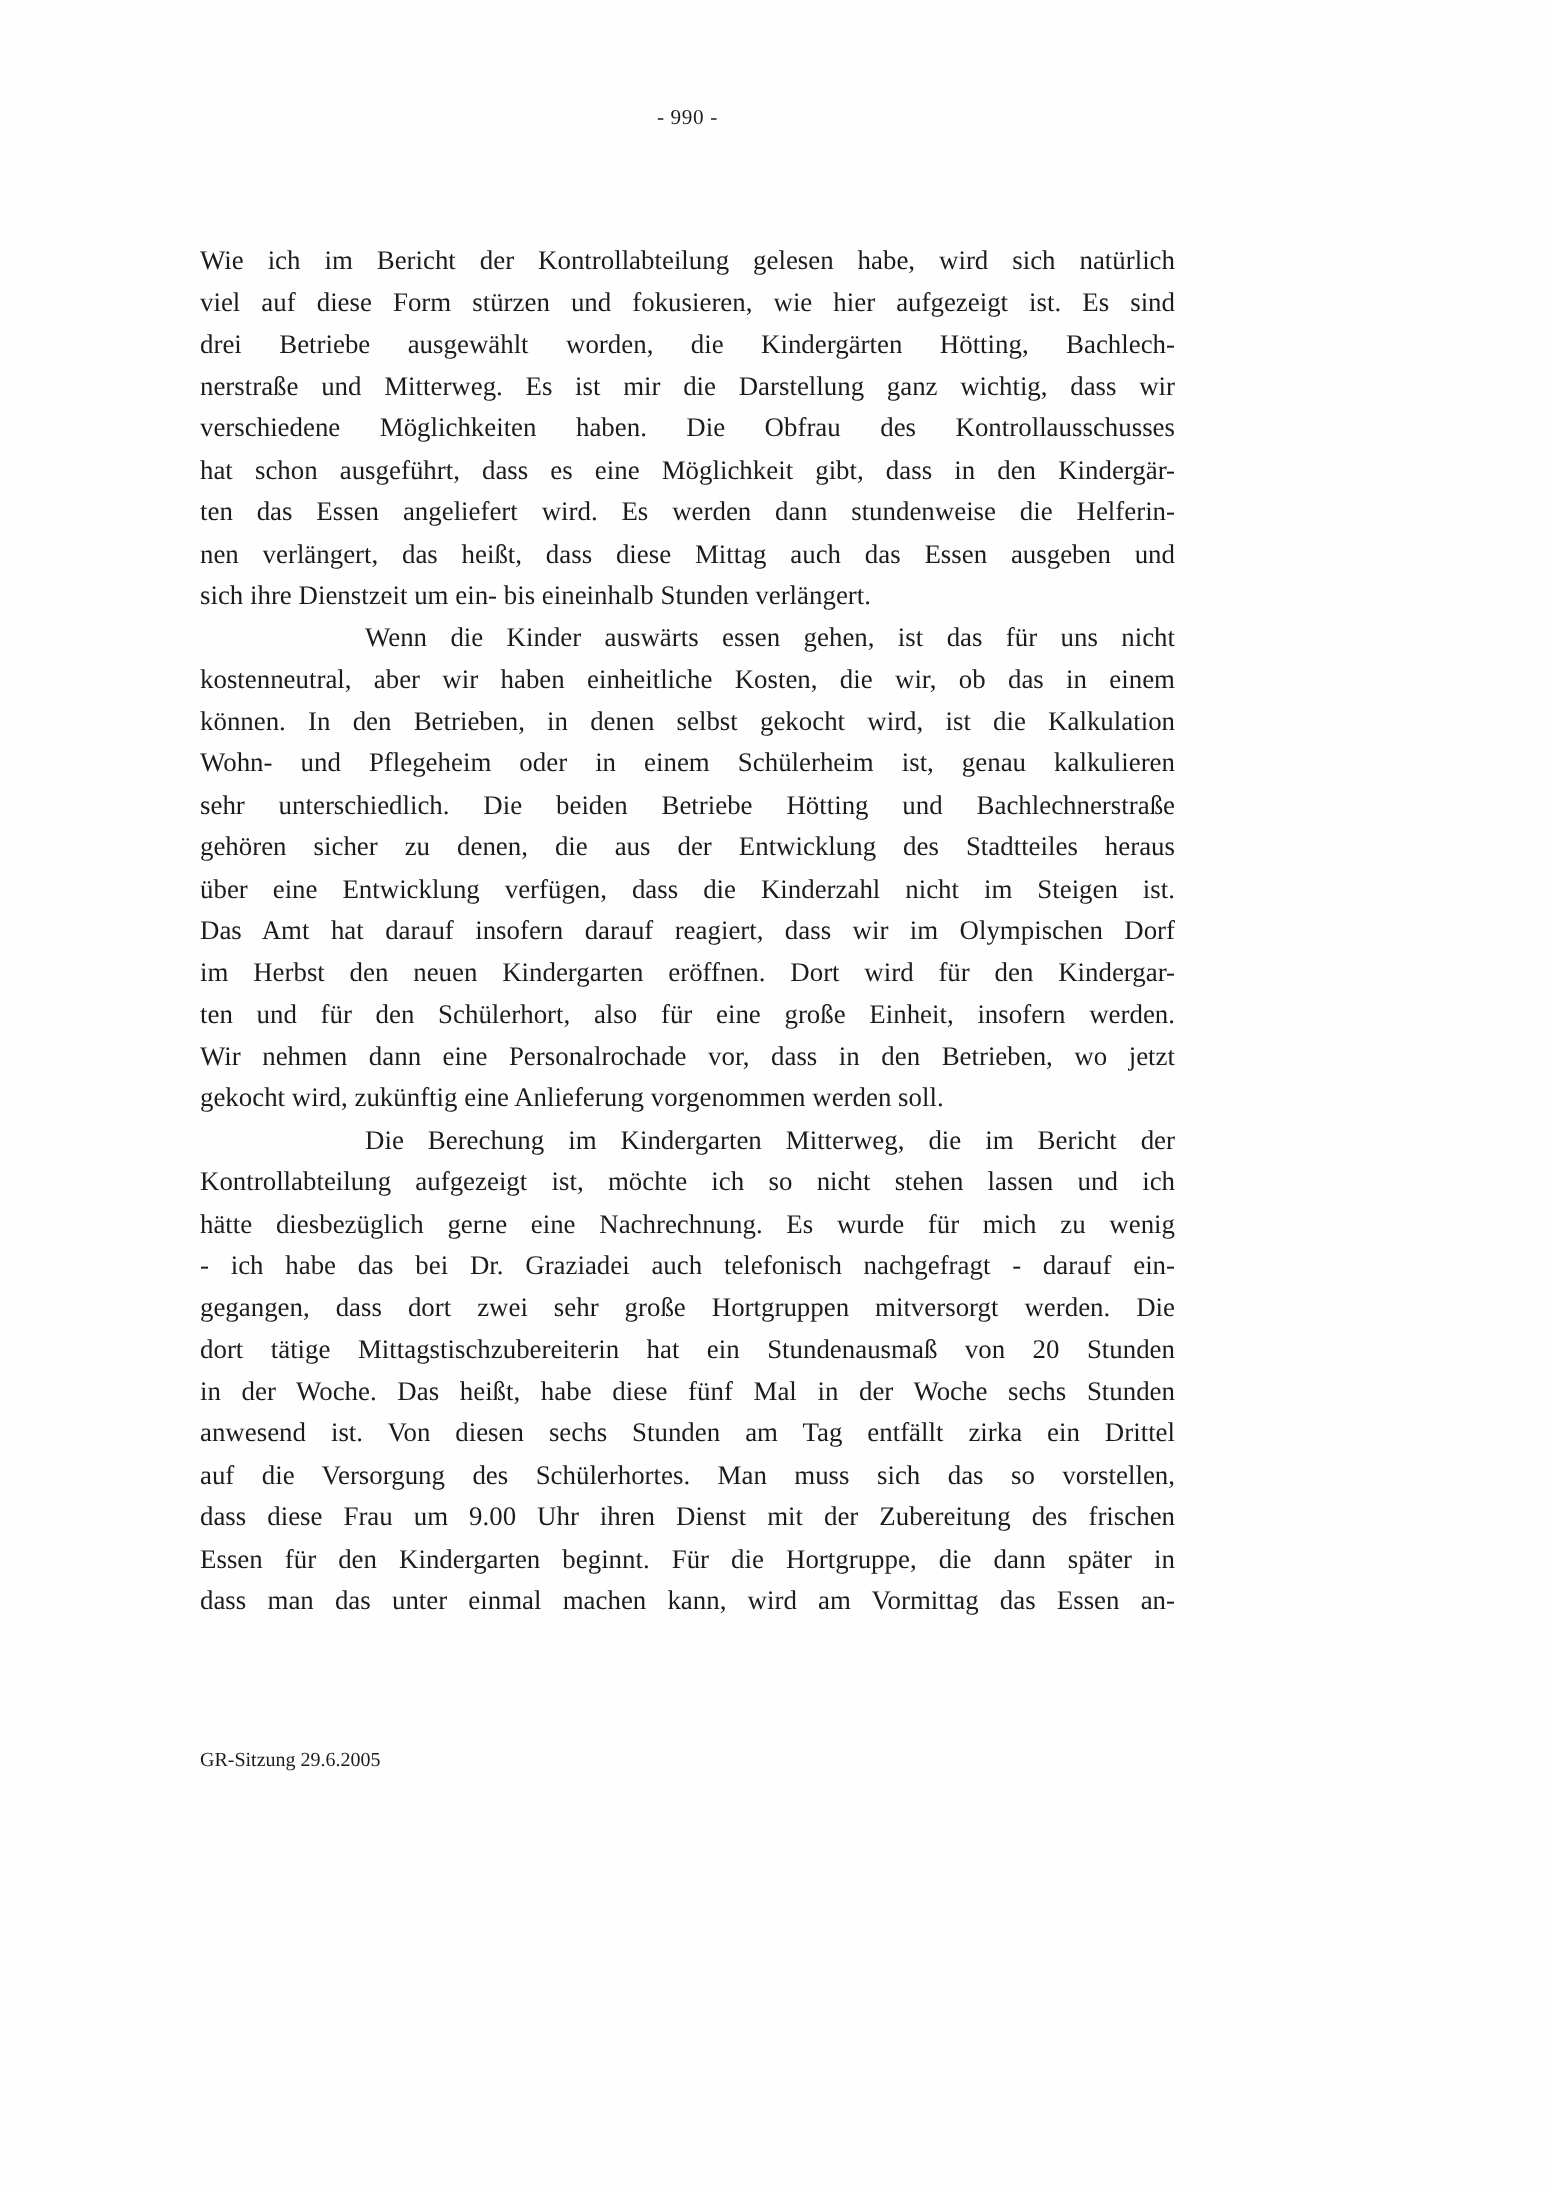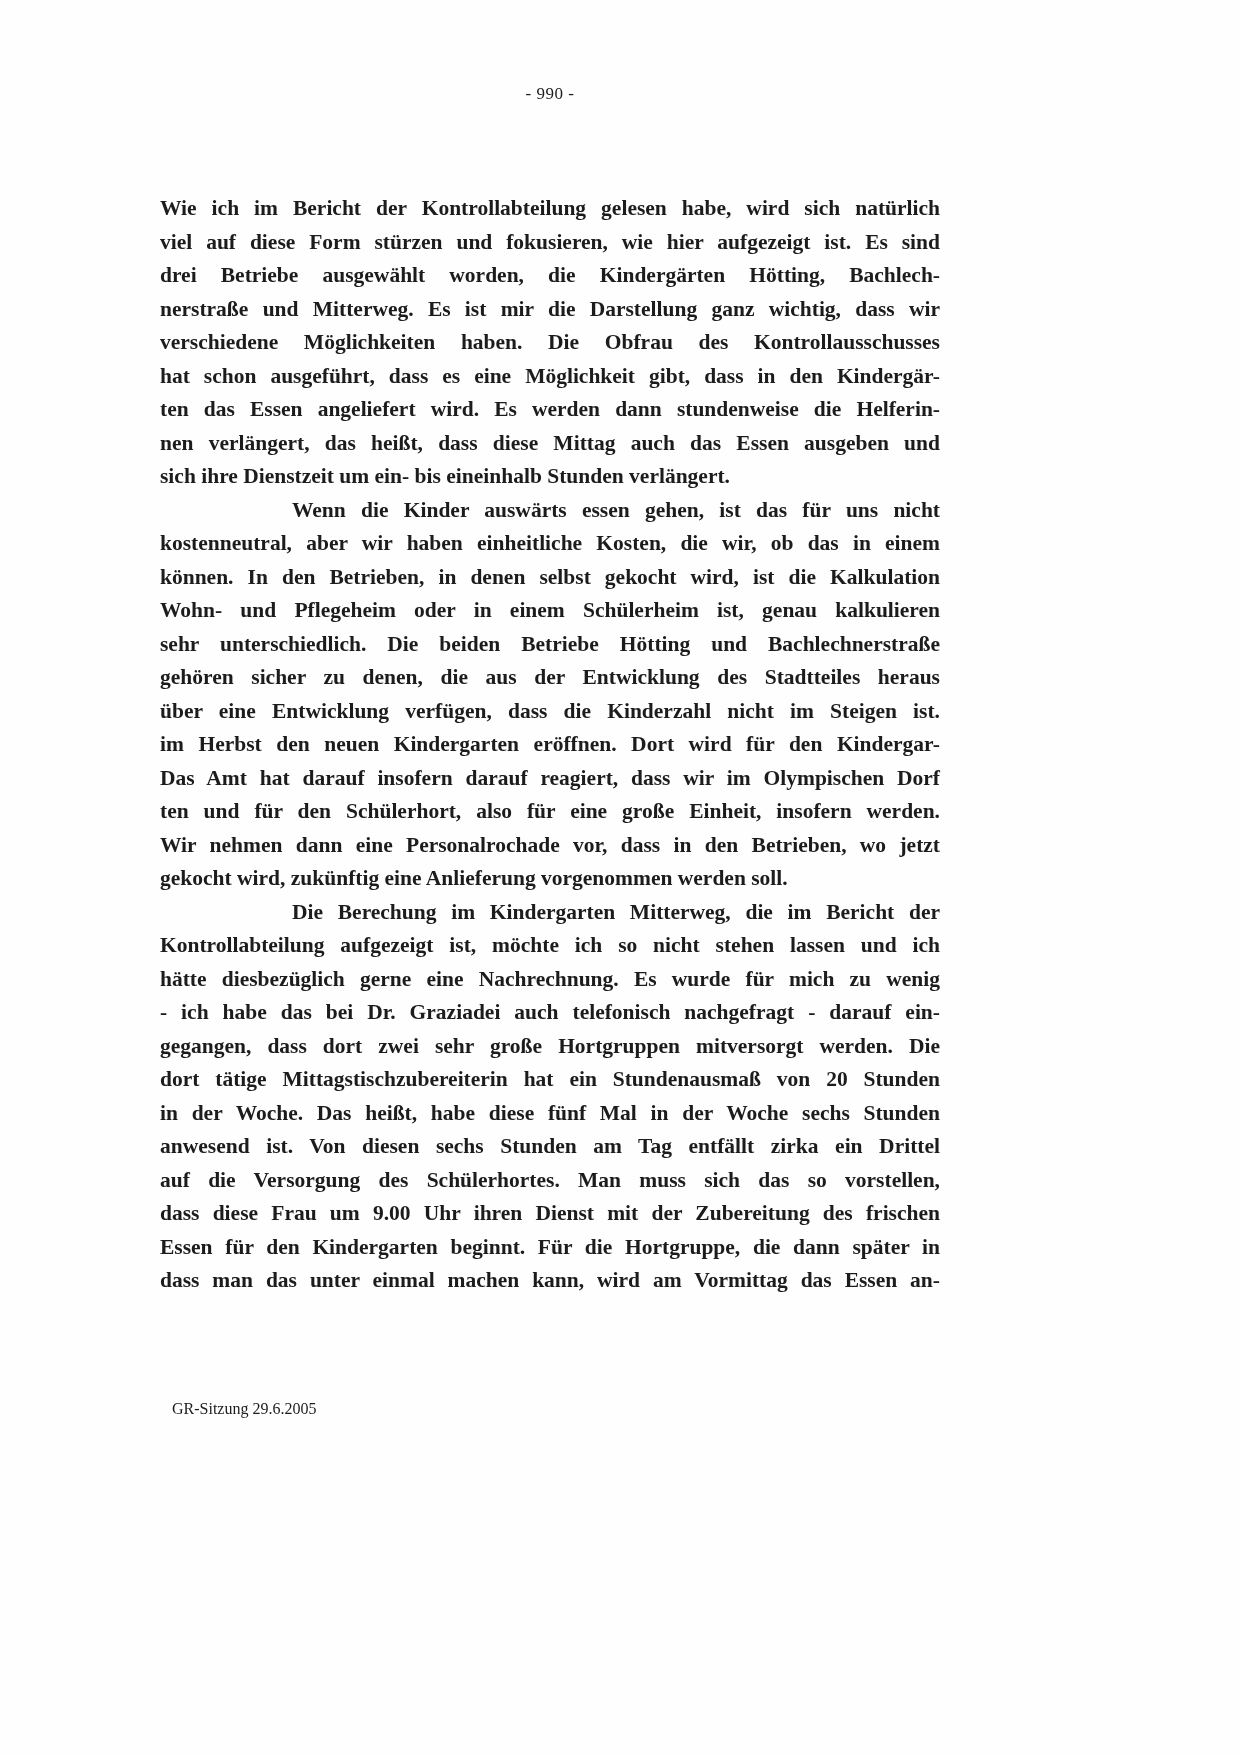--- a/index.html
+++ b/index.html
@@ -29,37 +29,36 @@
     position: absolute;
     top: 192px;
     left: 160px;
     width: 780px;
     font-size: 21.5px;
     line-height: 33.5px;
   }
   .para {
     margin: 0;
     padding: 0;
-    font-weight: bold;
   }
   .line {
     text-align: justify;
     text-align-last: justify;
     white-space: normal;
   }
   .line.last {
     text-align-last: left;
   }
   .line.indent {
     text-indent: 132px;
   }
   .footer {
     position: absolute;
     top: 1400px;
-    left: 172px;
+    left: 160px;
     font-size: 16px;
   }
 </style>
 </head>
 <body>
 
 <div class="page">
 
   <div class="page-number">- 990 -</div>
 
@@ -78,22 +77,22 @@
     </div>
 
     <div class="para">
       <div class="line indent">Wenn die Kinder auswärts essen gehen, ist das für uns nicht</div>
       <div class="line">kostenneutral, aber wir haben einheitliche Kosten, die wir, ob das in einem</div>
       <div class="line">können. In den Betrieben, in denen selbst gekocht wird, ist die Kalkulation</div>
       <div class="line">Wohn- und Pflegeheim oder in einem Schülerheim ist, genau kalkulieren</div>
       <div class="line">sehr unterschiedlich. Die beiden Betriebe Hötting und Bachlechnerstraße</div>
       <div class="line">gehören sicher zu denen, die aus der Entwicklung des Stadtteiles heraus</div>
       <div class="line">über eine Entwicklung verfügen, dass die Kinderzahl nicht im Steigen ist.</div>
+      <div class="line">Das Amt hat darauf insofern darauf reagiert, dass wir im Olympischen Dorf</div>
       <div class="line">im Herbst den neuen Kindergarten eröffnen. Dort wird für den Kindergar-</div>
-      <div class="line">Das Amt hat darauf insofern darauf reagiert, dass wir im Olympischen Dorf</div>
       <div class="line">ten und für den Schülerhort, also für eine große Einheit, insofern werden.</div>
       <div class="line">Wir nehmen dann eine Personalrochade vor, dass in den Betrieben, wo jetzt</div>
       <div class="line last">gekocht wird, zukünftig eine Anlieferung vorgenommen werden soll.</div>
     </div>
 
     <div class="para">
       <div class="line indent">Die Berechung im Kindergarten Mitterweg, die im Bericht der</div>
       <div class="line">Kontrollabteilung aufgezeigt ist, möchte ich so nicht stehen lassen und ich</div>
       <div class="line">hätte diesbezüglich gerne eine Nachrechnung. Es wurde für mich zu wenig</div>
       <div class="line">- ich habe das bei Dr. Graziadei auch telefonisch nachgefragt - darauf ein-</div>

